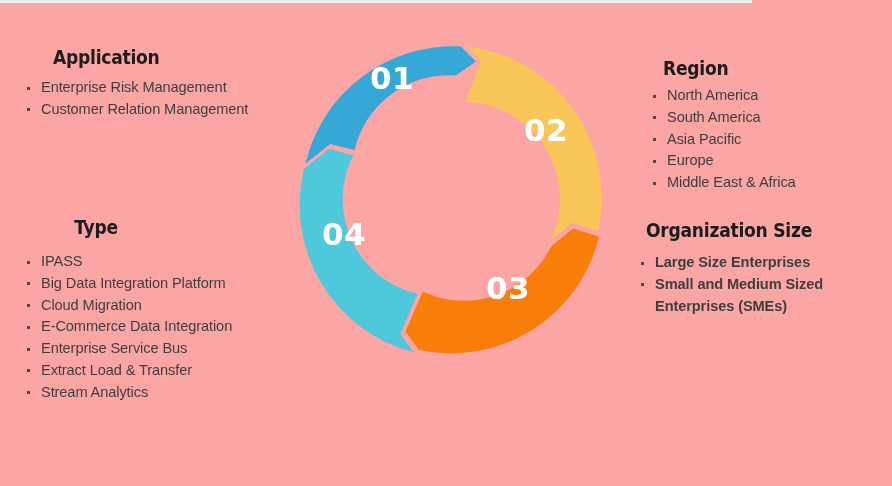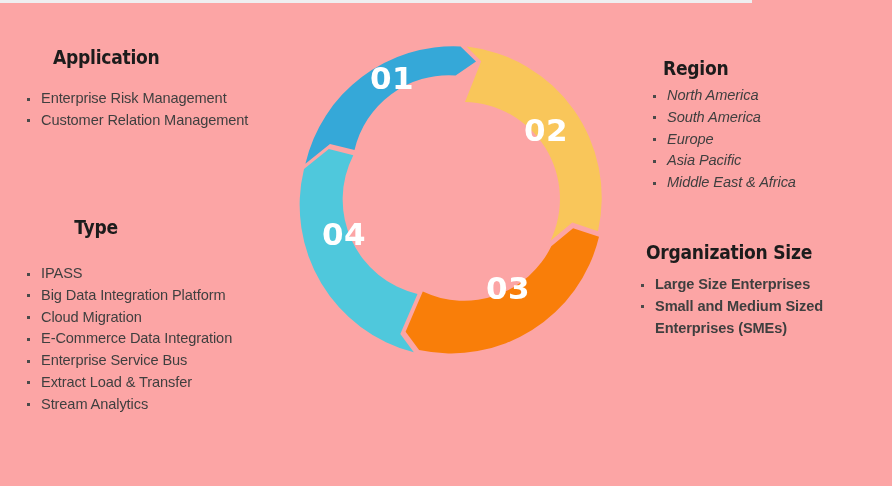--- a/index.html
+++ b/index.html
@@ -91,29 +91,29 @@
 </style>
 </head>
 <body>
 
 <div id="page">
 
   <div class="top-rule"></div>
 
   <div class="col col-left" style="top:46px;">
     <div class="block-heading" style="margin-left:33px;">Application</div>
-    <ul class="bullets" style="margin-top:18px;">
+    <ul class="bullets" style="margin-top:7px;">
       <li>Enterprise Risk Management</li>
       <li>Customer Relation Management</li>
     </ul>
   </div>
 
   <div class="col col-left" style="top:216px;">
     <div class="block-heading center" style="width:148px;margin-left:2px;">Type</div>
-    <ul class="bullets" style="margin-top:23px;">
+    <ul class="bullets" style="margin-top:11px;">
       <li>IPASS</li>
       <li>Big Data Integration Platform</li>
       <li>Cloud Migration</li>
       <li>E-Commerce Data Integration</li>
       <li>Enterprise Service Bus</li>
       <li>Extract Load &amp; Transfer</li>
       <li>Stream Analytics</li>
     </ul>
   </div>
 
@@ -153,30 +153,30 @@
 
       <text class="seg-label" x="100" y="75" text-anchor="middle">01</text>
       <text class="seg-label" x="254" y="127" text-anchor="middle">02</text>
       <text class="seg-label" x="216" y="285" text-anchor="middle">03</text>
       <text class="seg-label" x="52" y="231" text-anchor="middle">04</text>
     </svg>
   </div>
 
   <div class="col col-right" style="top:57px;">
     <div class="block-heading" style="margin-left:33px;">Region</div>
-    <ul class="bullets" style="margin-top:4px;margin-left:16px;font-style:italic;">
+    <ul class="bullets" style="margin-top:4px;margin-left:16px;">
       <li>North America</li>
       <li>South America</li>
+      <li>Asia Pacific</li>
       <li>Europe</li>
-      <li>Asia Pacific</li>
       <li>Middle East &amp; Africa</li>
     </ul>
   </div>
 
-  <div class="col col-right" style="top:241px;">
+  <div class="col col-right" style="top:219px;">
     <div class="block-heading" style="margin-left:16px;">Organization Size</div>
     <ul class="bullets" style="margin-top:9px;margin-left:4px;font-weight:bold;">
       <li>Large Size Enterprises</li>
       <li>Small and Medium Sized Enterprises (SMEs)</li>
     </ul>
   </div>
 
 </div>
 
 </body></html>

